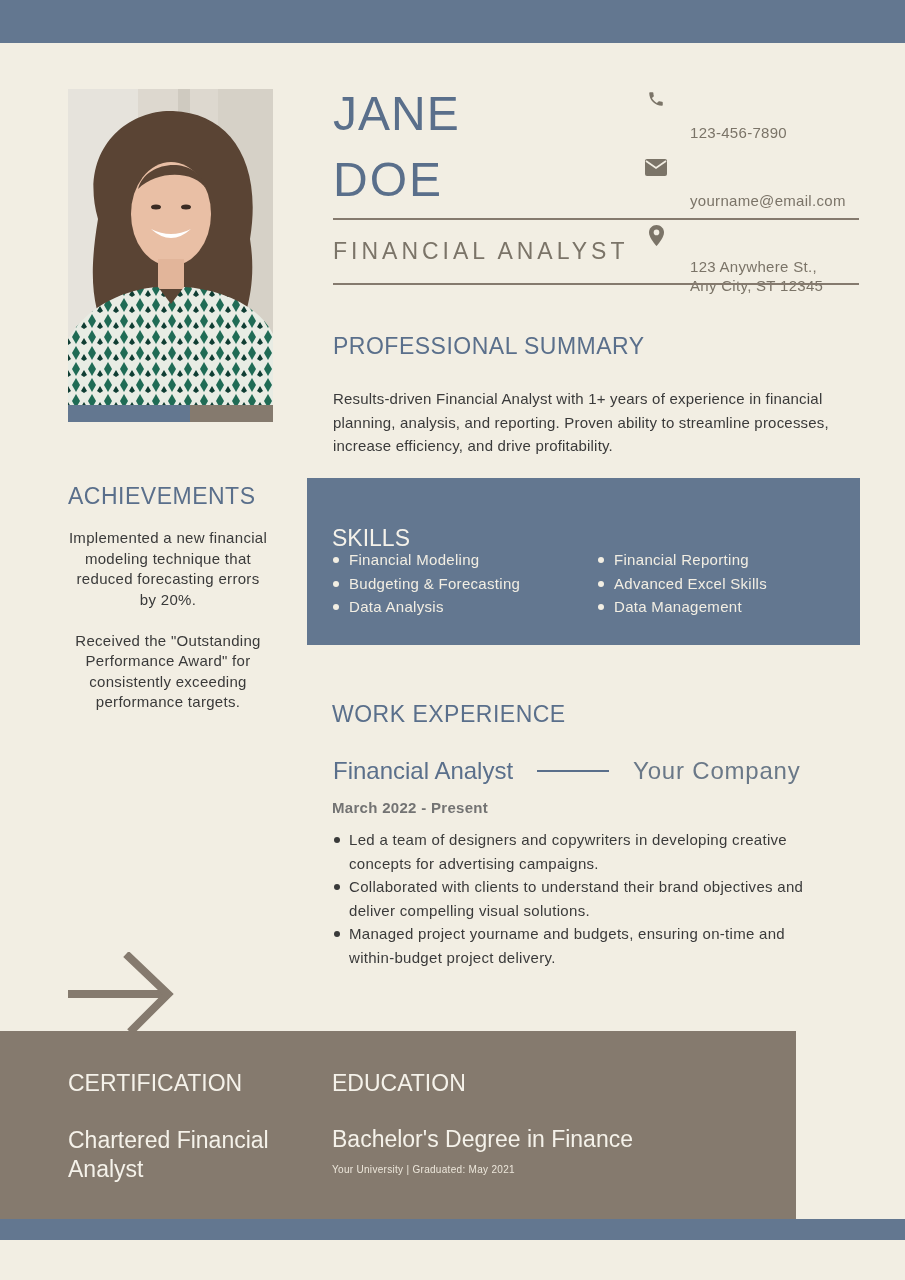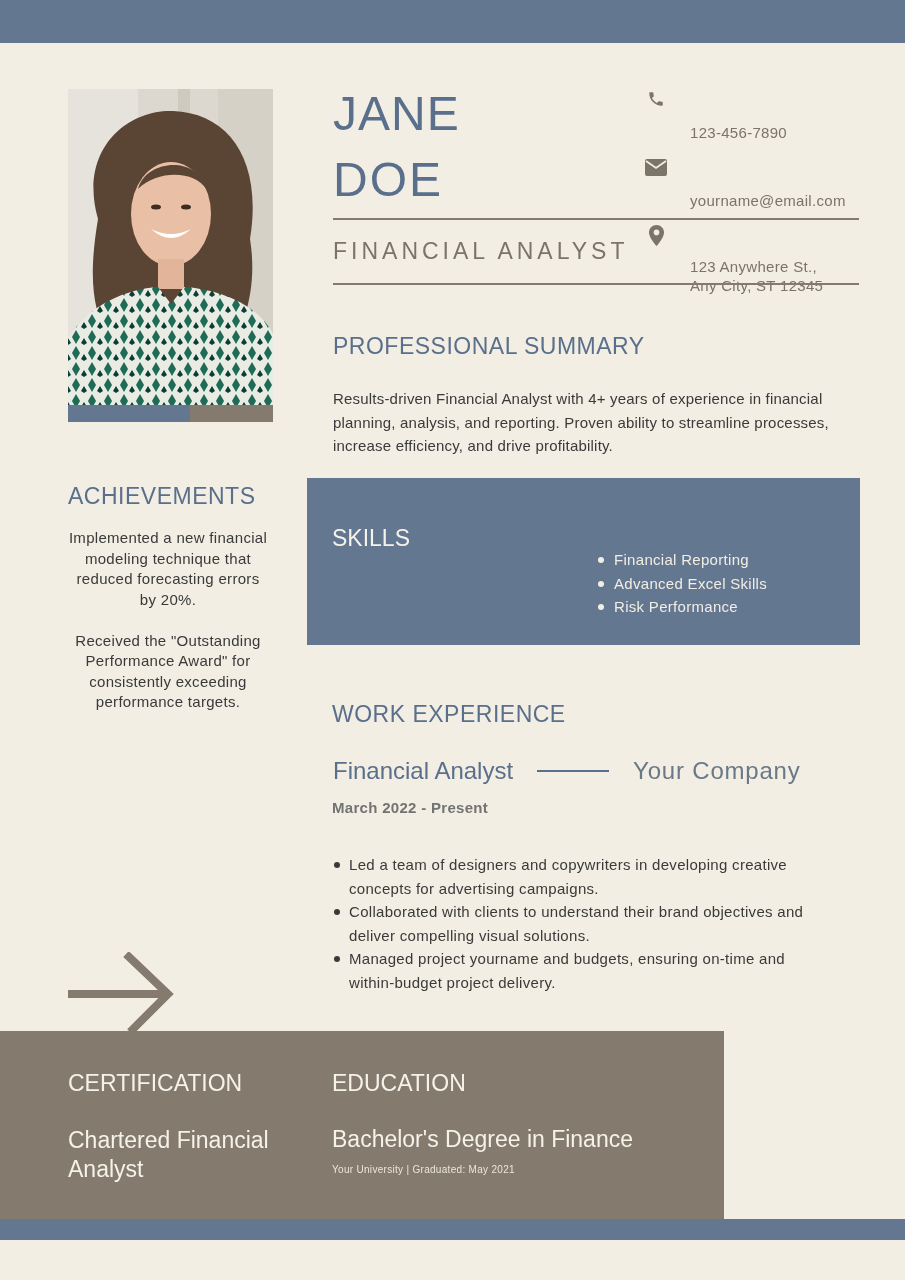--- a/index.html
+++ b/index.html
@@ -39,27 +39,27 @@
 
   .ach-h { position: absolute; left: 68px; top: 483px; }
   .ach-p { position: absolute; left: 68px; top: 528px; width: 200px; font-family: "Liberation Sans", sans-serif; font-size: 15px; line-height: 20.5px; color: #3a3a3a; letter-spacing: 0.3px; text-align: center; }
   .ach-p p + p { margin-top: 20.5px; }
 
   .work-h { position: absolute; left: 332px; top: 701px; }
   .job-row { position: absolute; left: 333px; top: 757px; width: 530px; display: flex; align-items: center; font-family: "Liberation Sans", sans-serif; font-size: 24px; color: #5a6f8b; }
   .job-row .dash { width: 72px; height: 2px; background: #5a6f8b; margin: 0 24px; }
   .job-row .company { color: #6a7888; letter-spacing: 0.8px; }
   .job-date { position: absolute; left: 332px; top: 799px; font-family: "Liberation Sans", sans-serif; font-size: 15px; color: #737373; letter-spacing: 0.3px; font-weight: bold; }
-  .job-list { position: absolute; left: 332px; top: 828px; width: 480px; list-style: none; font-family: "Liberation Sans", sans-serif; font-size: 15px; line-height: 23.5px; color: #3a3a3a; letter-spacing: 0.3px; margin-top: 25px; }
+  .job-list { position: absolute; left: 332px; top: 828px; width: 480px; list-style: none; font-family: "Liberation Sans", sans-serif; font-size: 15px; line-height: 23.5px; color: #3a3a3a; letter-spacing: 0.3px; }
   .job-list li { position: relative; padding-left: 17px; }
   .job-list li::before { content: ""; position: absolute; left: 2px; top: 9px; width: 6px; height: 6px; border-radius: 50%; background: #3a3a3a; }
 
   .arrow { position: absolute; left: 68px; top: 952px; }
 
-  .footer { position: absolute; left: 0; top: 1031px; width: 724px; height: 188px; background: #857a6e; color: #f5f2ea; font-family: "Liberation Sans", sans-serif; }
+  .footer { position: absolute; left: 0; top: 1031px; width: 796px; height: 188px; background: #857a6e; color: #f5f2ea; font-family: "Liberation Sans", sans-serif; }
   .footer .cert-h { position: absolute; left: 68px; top: 39px; font-size: 23px; }
   .footer .edu-h { position: absolute; left: 332px; top: 39px; font-size: 23px; }
   .footer .cert-v { position: absolute; left: 68px; top: 95px; font-size: 23px; line-height: 29px; width: 230px; }
   .footer .edu-v { position: absolute; left: 332px; top: 95px; font-size: 23px; }
   .footer .edu-sub { position: absolute; left: 332px; top: 133px; font-size: 10px; color: #ece6da; letter-spacing: 0.3px; }
   .bottombar { position: absolute; left: 0; top: 1219px; width: 905px; height: 21px; background: #637790; }
 </style>
 </head>
 <body>
 
@@ -128,28 +128,33 @@
       <span>Any City, ST 12345</span>
     </span>
   </div>
 </div>
 
 <div class="rule" style="top:218px;"></div>
 <div class="title">FINANCIAL ANALYST</div>
 <div class="rule" style="top:283px;"></div>
 
 <div class="h2 summary-h">PROFESSIONAL SUMMARY</div>
-<p class="summary-p">Results-driven Financial Analyst with 4+ years of experience in financial planning, analysis, and reporting. Proven ability to streamline processes, increase efficiency, and drive profitability.</p>
+<p class="summary-p">Results-driven Financial Analyst with 1+ years of experience in financial planning, analysis, and reporting. Proven ability to streamline processes, increase efficiency, and drive profitability.</p>
 
 <div class="skills">
   <div class="h">SKILLS</div>
+  <ul class="c1">
+    <li>Financial Modeling</li>
+    <li>Budgeting &amp; Forecasting</li>
+    <li>Data Analysis</li>
+  </ul>
   <ul class="c2">
     <li>Financial Reporting</li>
     <li>Advanced Excel Skills</li>
-    <li>Risk Performance</li>
+    <li>Data Management</li>
   </ul>
 </div>
 
 <div class="h2 ach-h">ACHIEVEMENTS</div>
 <div class="ach-p">
   <p>Implemented a new financial modeling technique that reduced forecasting errors by 20%.</p>
   <p>Received the "Outstanding Performance Award" for consistently exceeding performance targets.</p>
 </div>
 
 <div class="h2 work-h">WORK EXPERIENCE</div>

